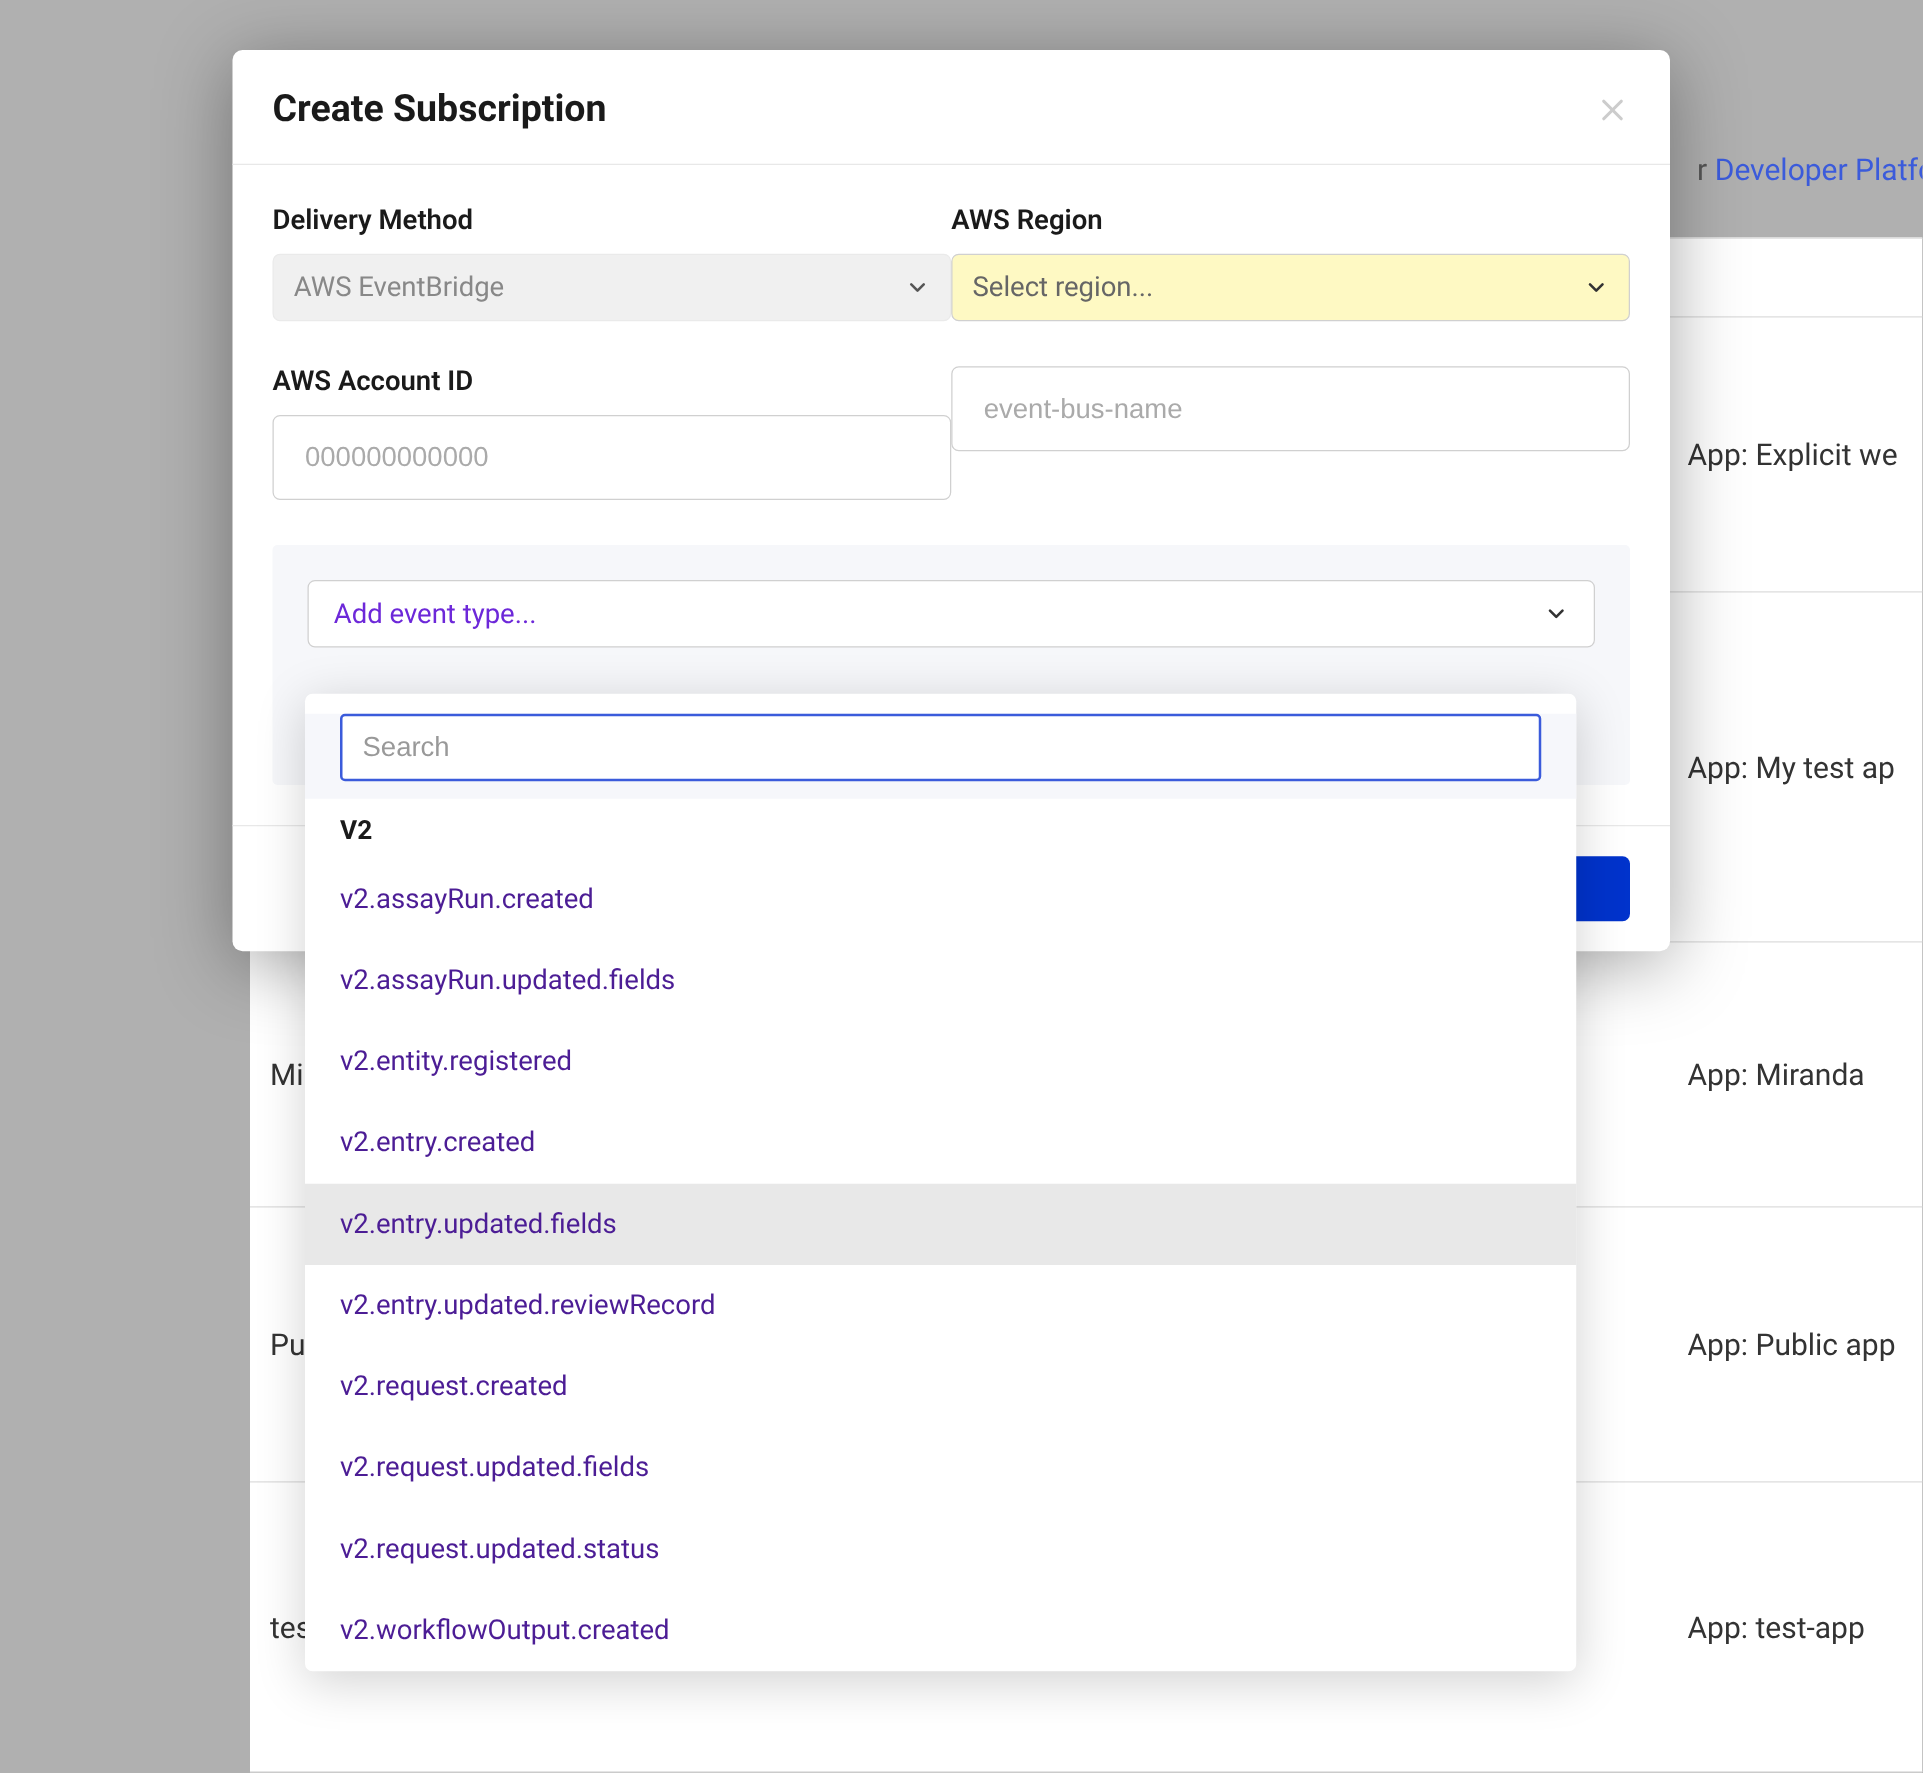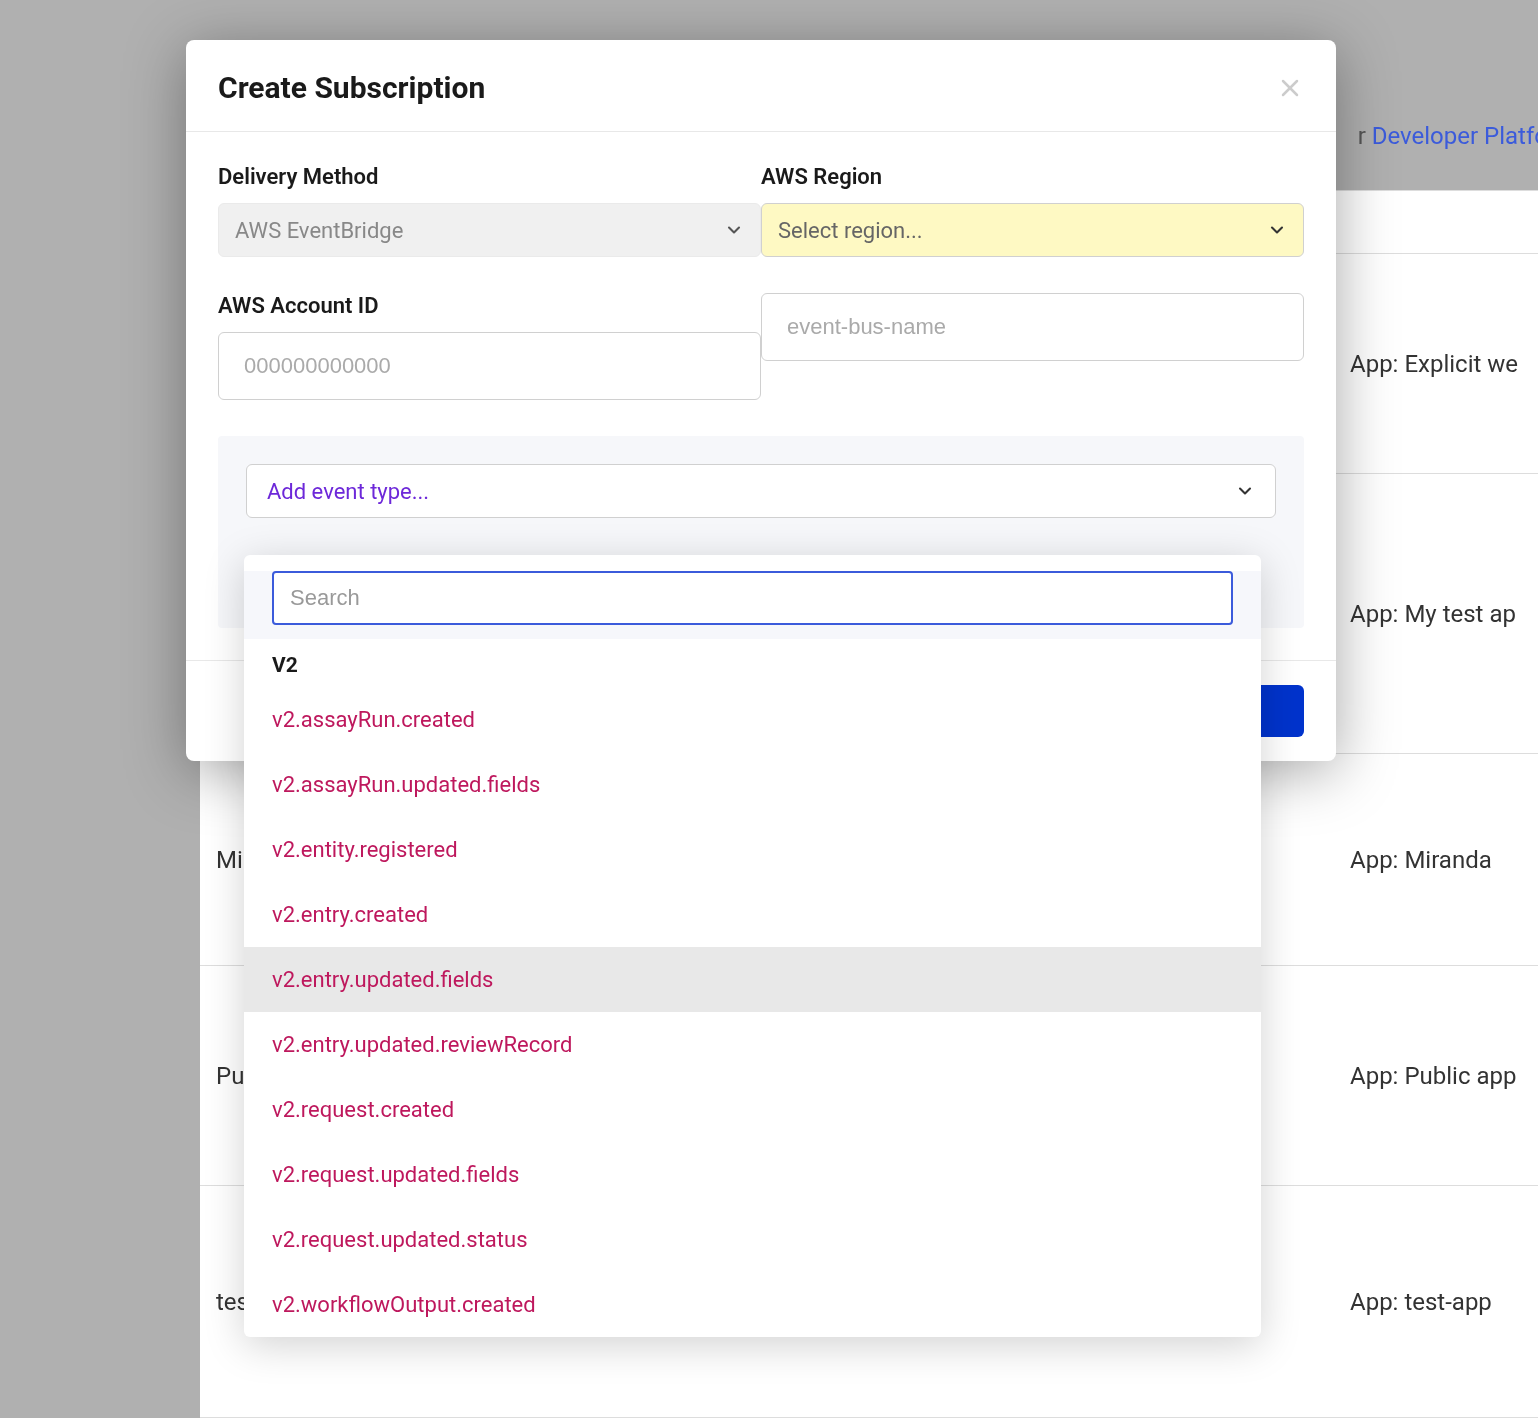--- a/index.html
+++ b/index.html
@@ -245,21 +245,21 @@
     }
     .dropdown-group-label {
       padding: 14px 28px 10px 28px;
       font-size: 21px;
       font-weight: 700;
       color: #1a1a1a;
     }
     .dropdown-item {
       padding: 20px 28px;
       font-size: 22px;
-      color: #be185d;
+      color: #4c1d95;
       cursor: pointer;
     }
     .dropdown-item.highlighted {
       background: #e8e8e8;
     }
   </style>
 </head>
 <body>
 
 <div class="bg-content">

